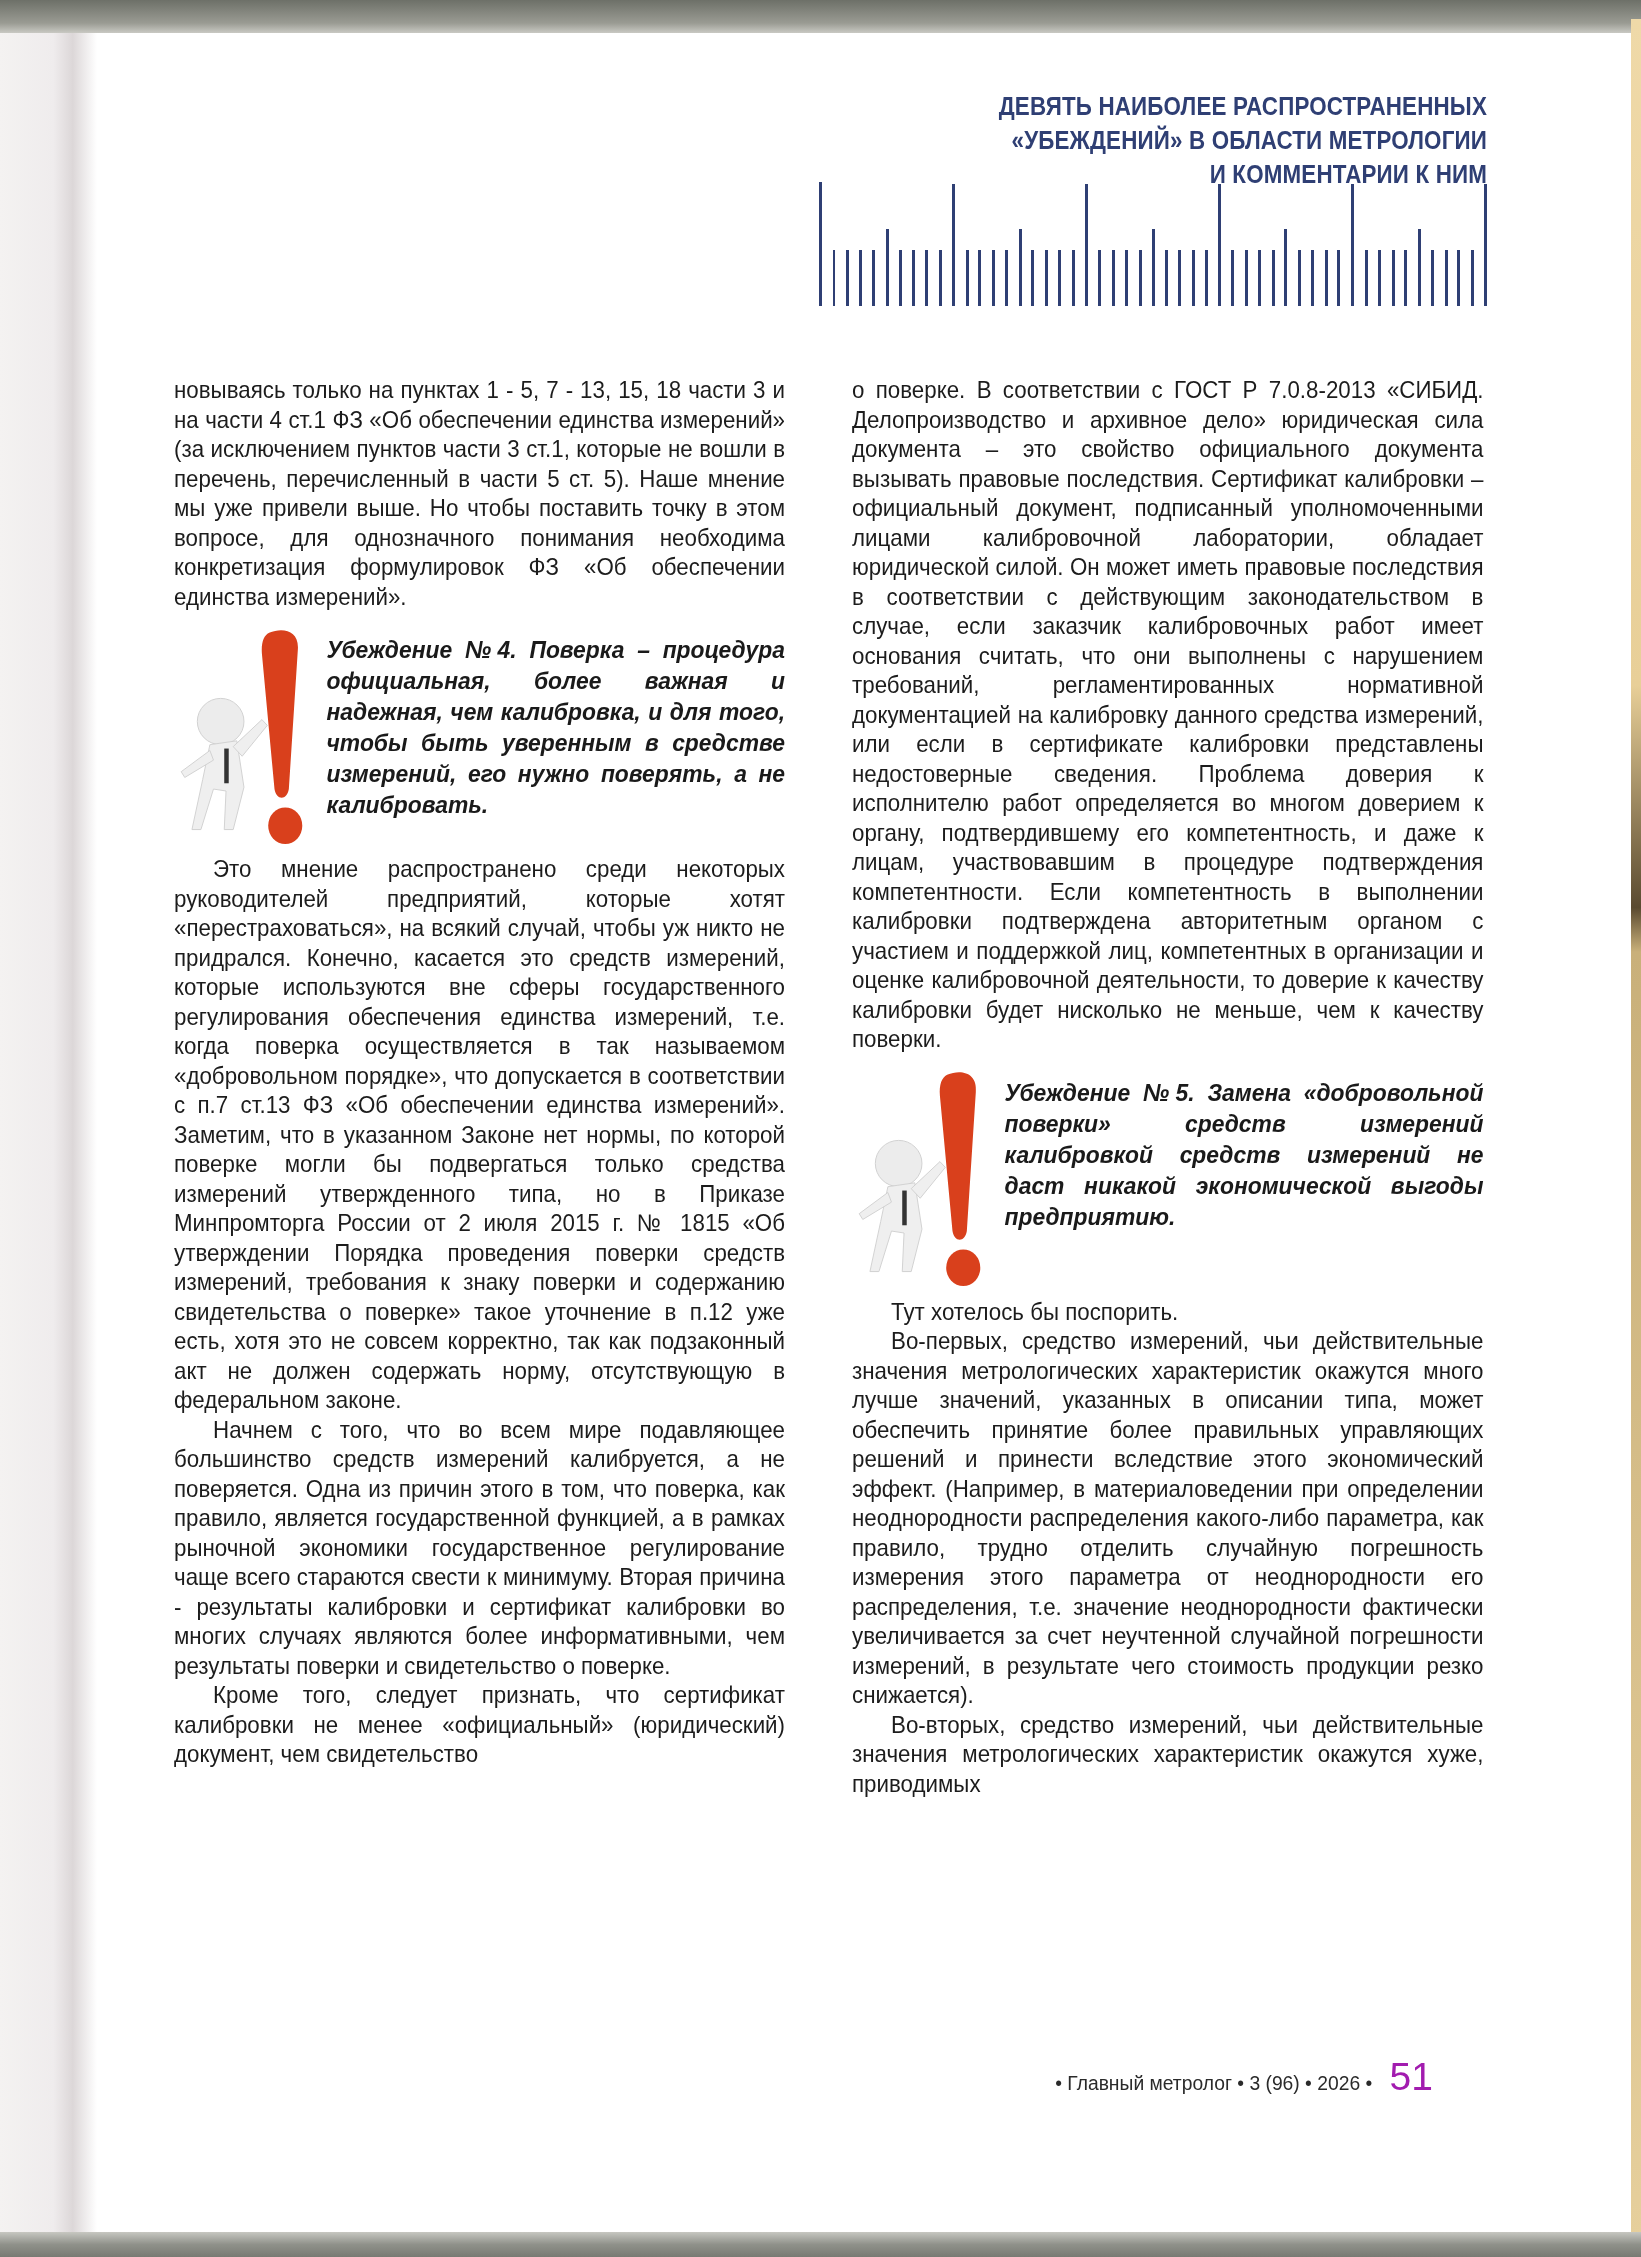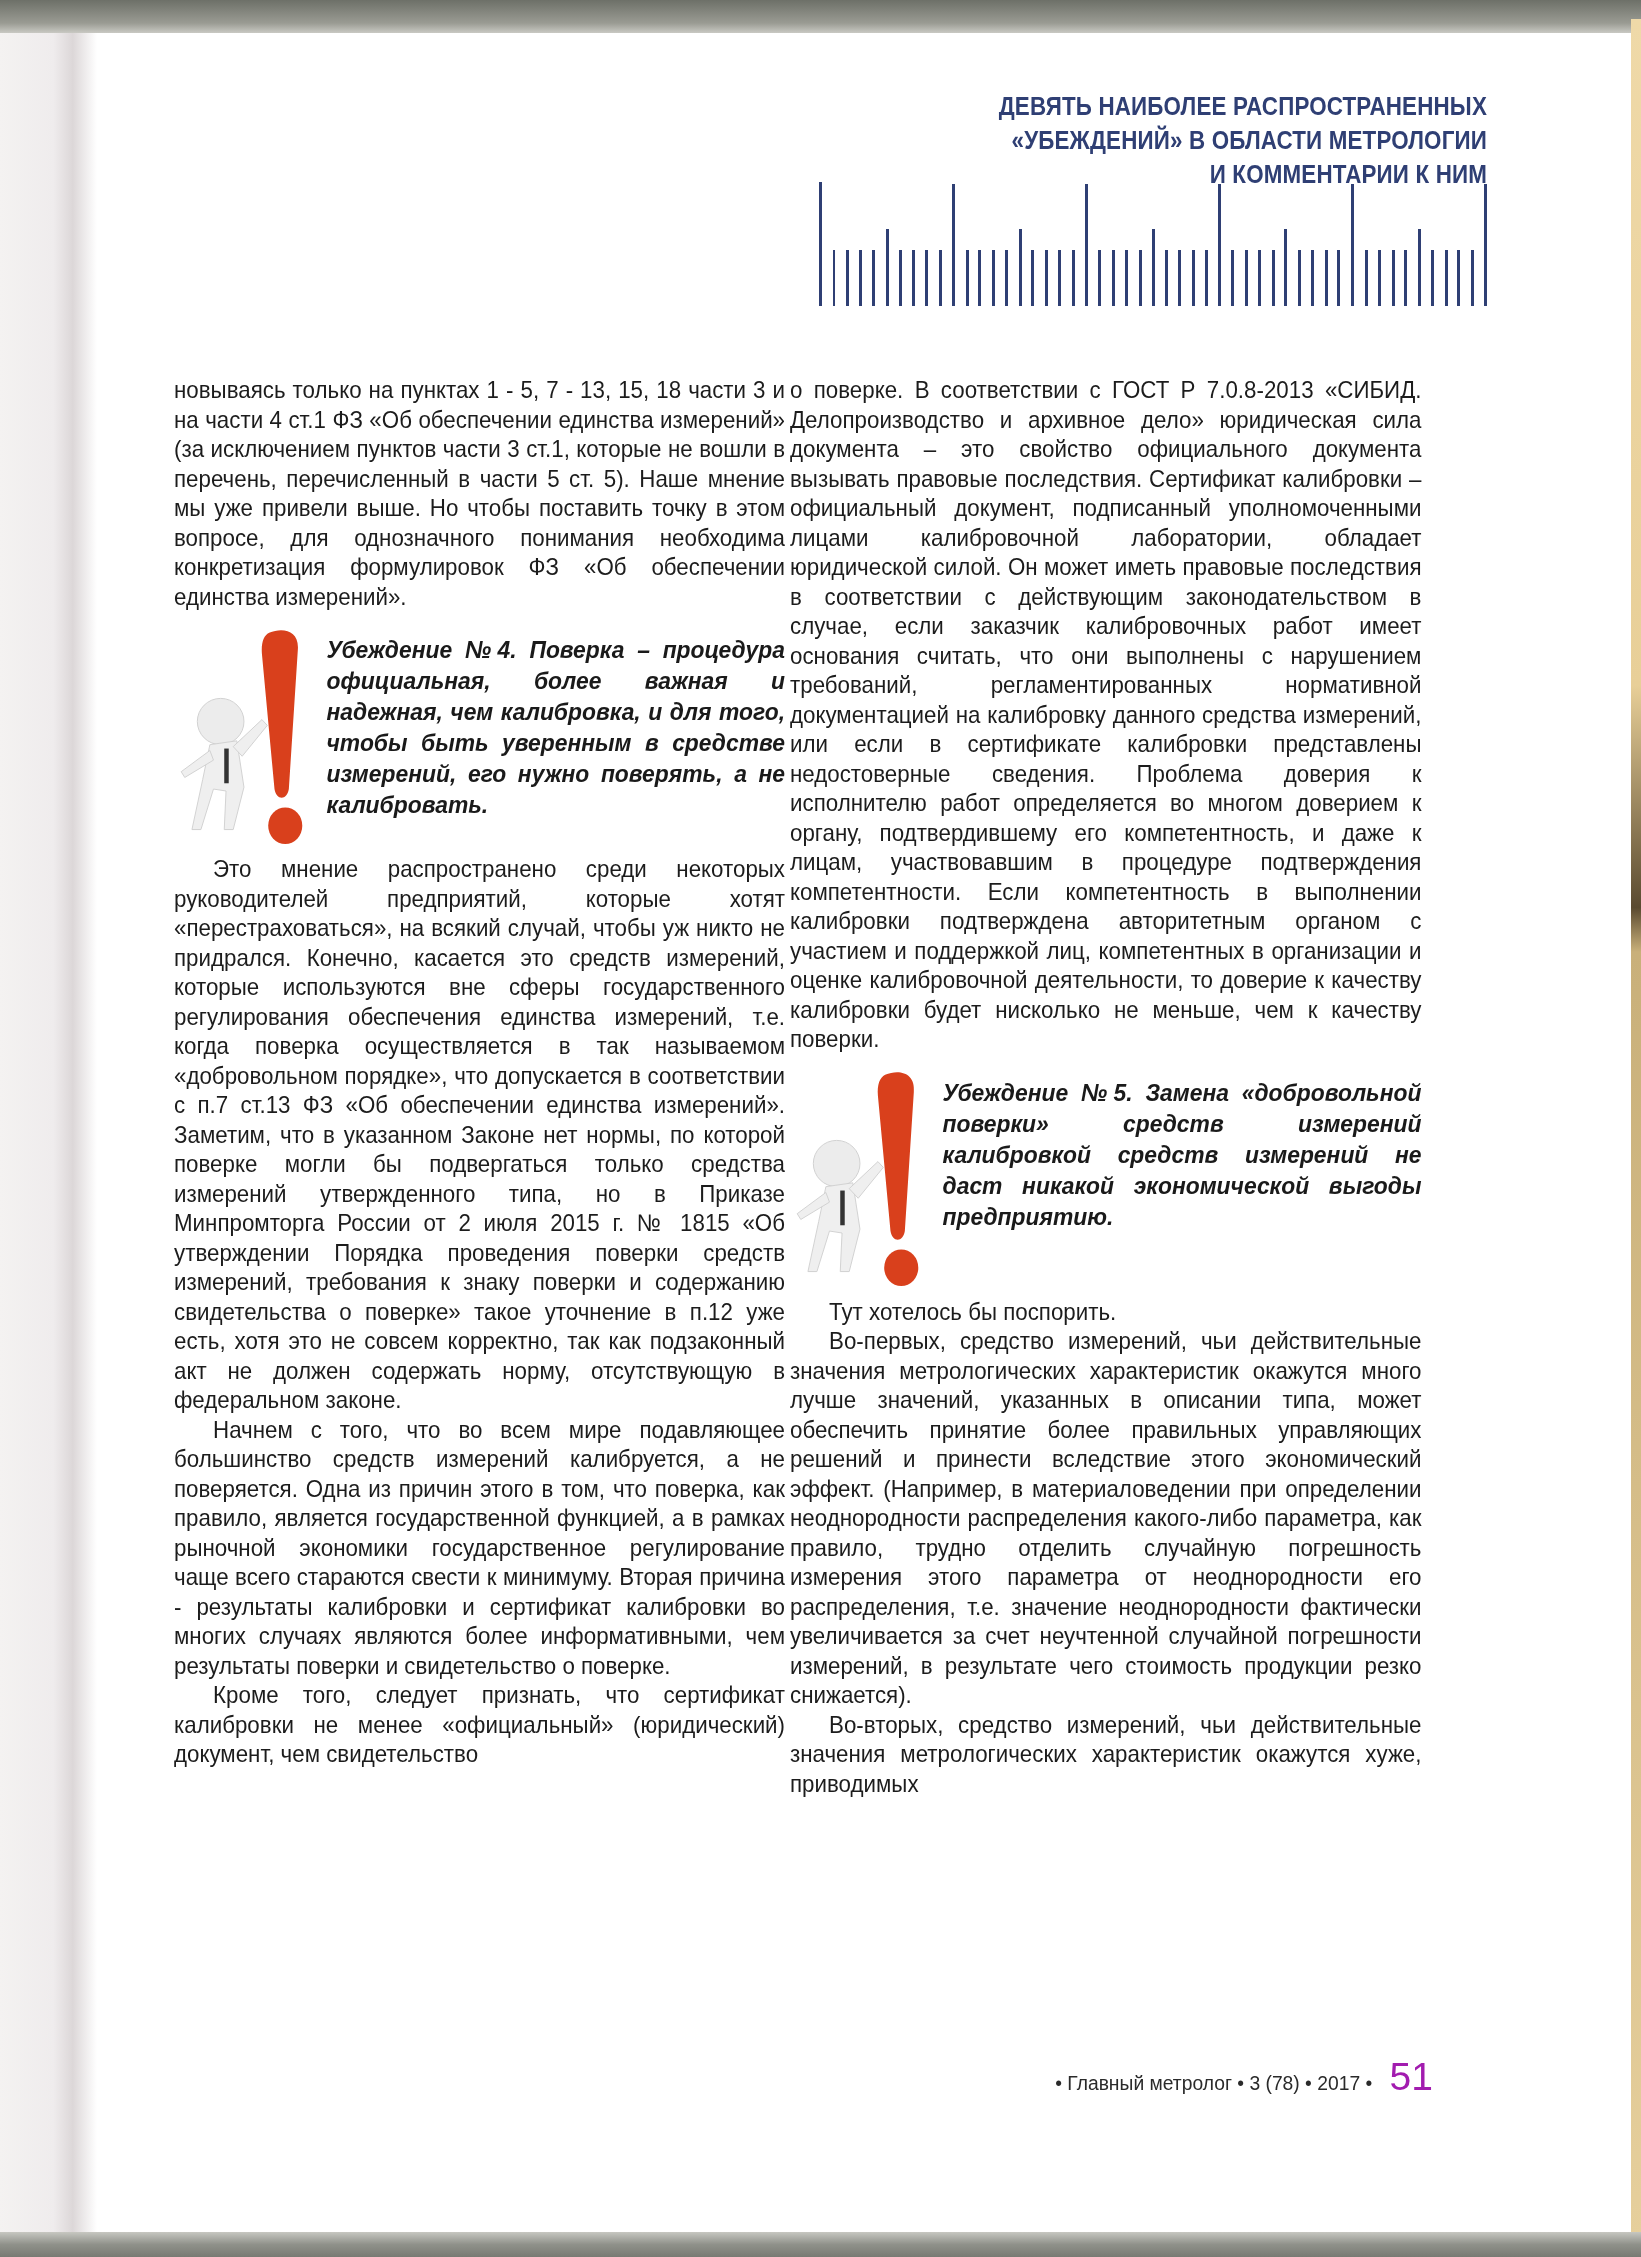--- a/index.html
+++ b/index.html
@@ -26,21 +26,21 @@
     font-family: "Liberation Sans", sans-serif; font-weight: bold;
     font-size: 26px; line-height: 34px; letter-spacing: 0.2px;
     transform: scaleX(0.86); transform-origin: right top;
   }
   .ruler { position: absolute; left: 819px; top: 182px; width: 668px; height: 124px; }
   .ruler .tick { position: absolute; bottom: 0; width: 2.9px; background: #2f3f74; }
 
   
   .col { position: absolute; top: 375px; font-size: 24px; line-height: 29.5px; }
   .col-left { left: 174px; width: 610px; }
-  .col-right { left: 790px; width: 631px; }
+  .col-right { left: 852px; width: 631px; }
   .col p { margin: 0; text-align: justify; text-align-last: left; hyphens: manual; }
   .col p.indent { text-indent: 42px; }
   .col p.cont { text-indent: 0; }
   .narrow { transform: scaleX(0.93); transform-origin: left top; }
   .col-left .narrow { width: 657px; }
   .col-right .narrow { width: 679px; }
 
   .belief {
     display: flex; align-items: flex-start; margin: 13.5px 0 7.7px 0;
   }
@@ -167,16 +167,16 @@
       </div>
       <div class="belief-text">Убеждение №5. Замена «добровольной поверки» средств измерений калибровкой средств измерений не даст никакой экономической выгоды предприятию.</div>
     </div>
     <p class="indent">Тут хотелось бы поспорить.</p>
     <p class="indent">Во-первых, средство измерений, чьи действительные значения метрологических характеристик окажутся много лучше значений, указанных в описании типа, может обеспечить принятие более правильных управляющих решений и принести вследствие этого экономический эффект. (Например, в материаловедении при определении неоднородности распределения какого-либо параметра, как правило, трудно отделить случайную погрешность измерения этого параметра от неоднородности его распределения, т.е. значение неоднородности фактически увеличивается за счет неучтенной случайной погрешности измерений, в результате чего стоимость продукции резко снижается).</p>
     <p class="indent">Во-вторых, средство измерений, чьи действительные значения метрологических характеристик окажутся хуже, приводимых</p>
   </div>
 </div>
 
 <div class="footer">
-  <span class="footer-text">• Главный метролог • 3 (78) • 2017 •</span>
+  <span class="footer-text">• Главный метролог • 3 (96) • 2026 •</span>
   <span class="page-number">51</span>
 </div>
 
 
 </body></html>

